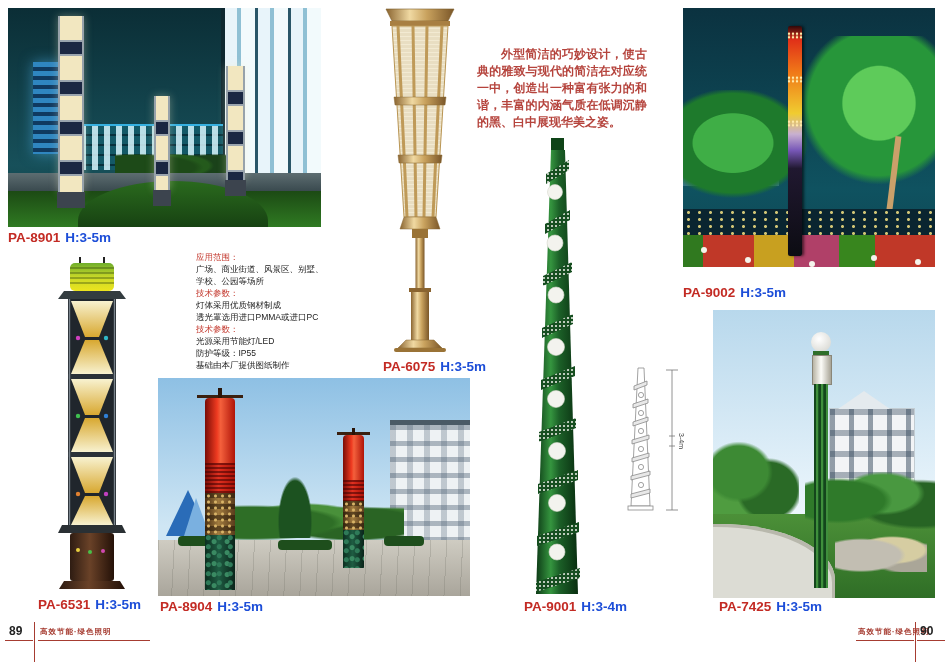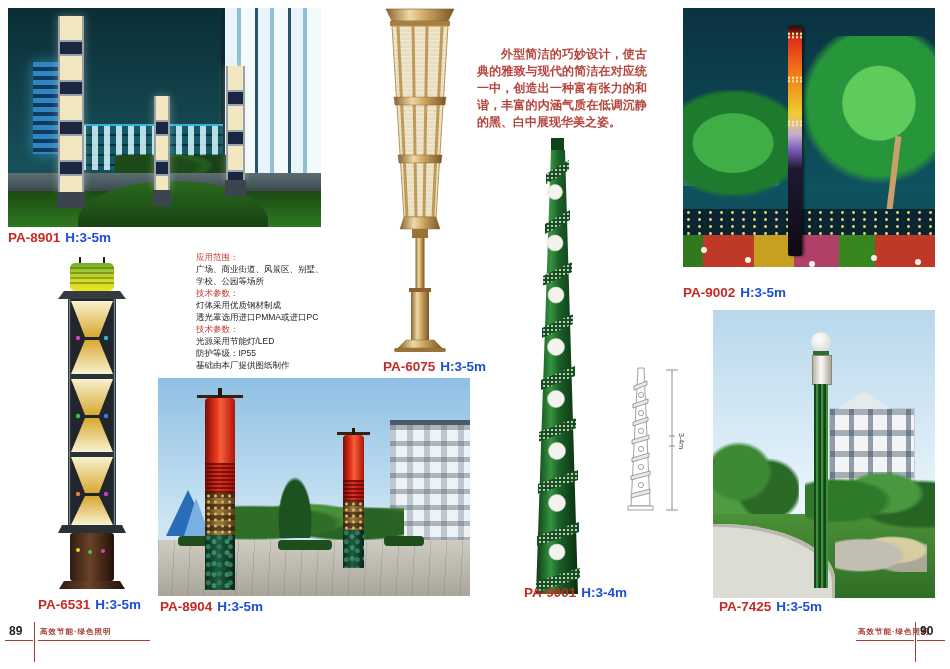--- a/index.html
+++ b/index.html
@@ -346,21 +346,21 @@
       <circle cx="33" cy="56" r="7.5"></circle>
         <circle cx="33" cy="107" r="8"></circle>
         <circle cx="34" cy="159" r="8"></circle>
       <circle cx="34" cy="211" r="8.5"></circle>
         <circle cx="34" cy="263" r="8.5"></circle>
         <circle cx="35" cy="315" r="8.5"></circle>
       <circle cx="35" cy="367" r="8.5"></circle>
         <circle cx="35" cy="416" r="8"></circle>
     </g>
   </svg>
-  <div class="plabel" style="left:524px;top:585px">
+  <div class="plabel" style="left:524px;top:599px">
     <span class="model">PA-9001</span><span class="ph">H:3-4m</span>
   </div>
 
   <svg class="rdiag" viewBox="0 0 70 162">
     <g stroke="#8a8a8a" fill="#ffffff" stroke-width="0.8">
       <polygon points="22,6 28,6 34,144 15,144"></polygon>
       <rect x="12" y="144" width="25" height="4"></rect>
       <polygon points="18,24 31,19 31,23 18,28" fill="#e8e8e8"></polygon>
       <polygon points="17,42 32,37 32,41 17,46" fill="#e8e8e8"></polygon>
       <polygon points="17,60 32,55 32,59 17,64" fill="#e8e8e8"></polygon>

